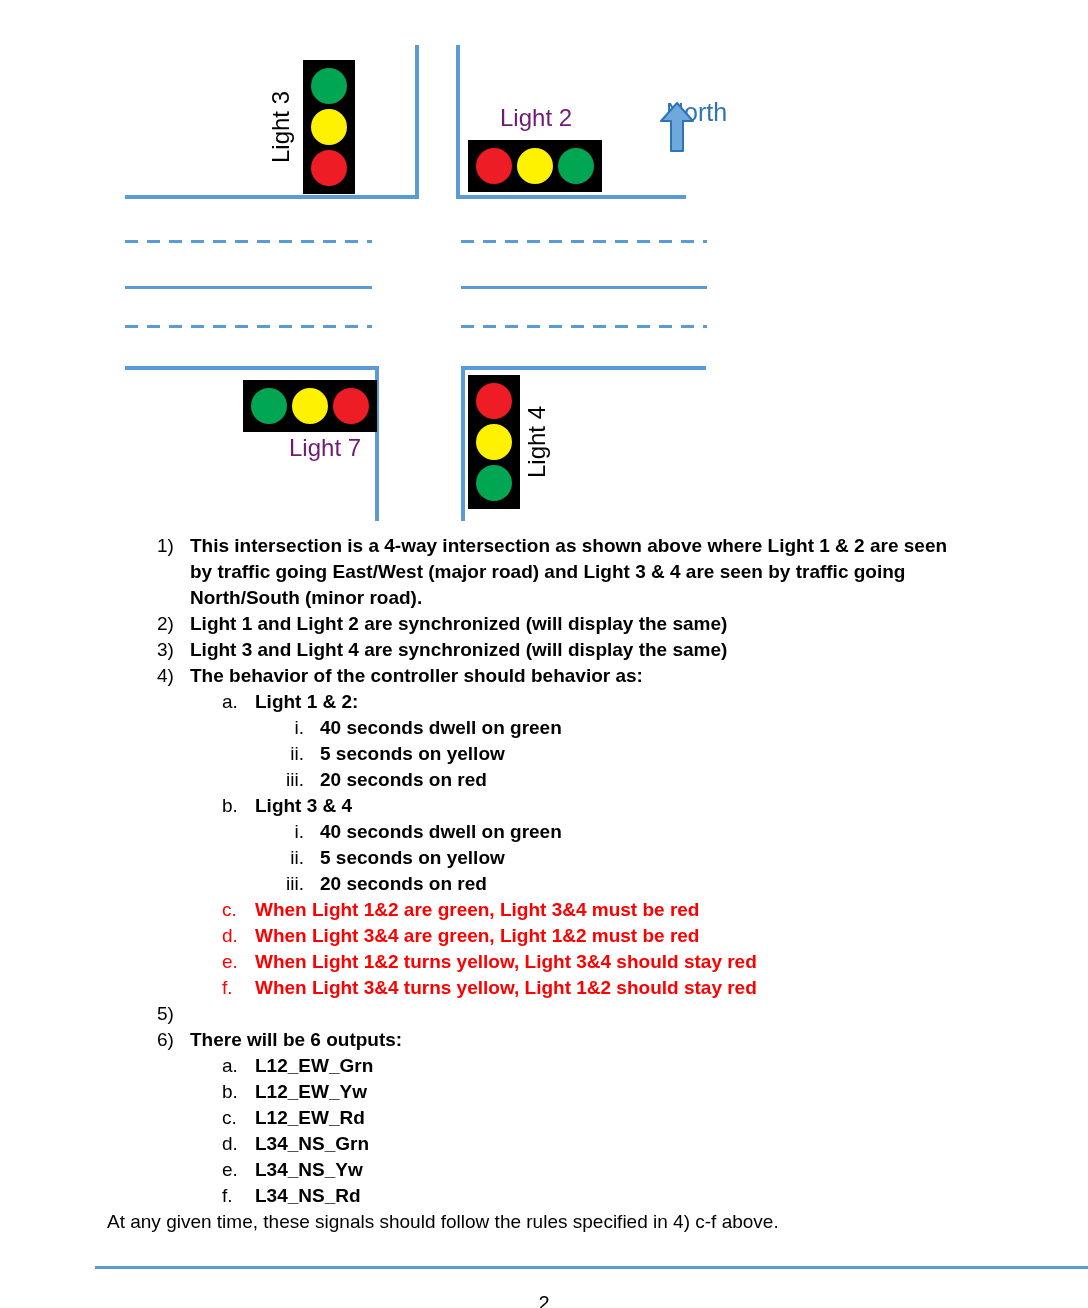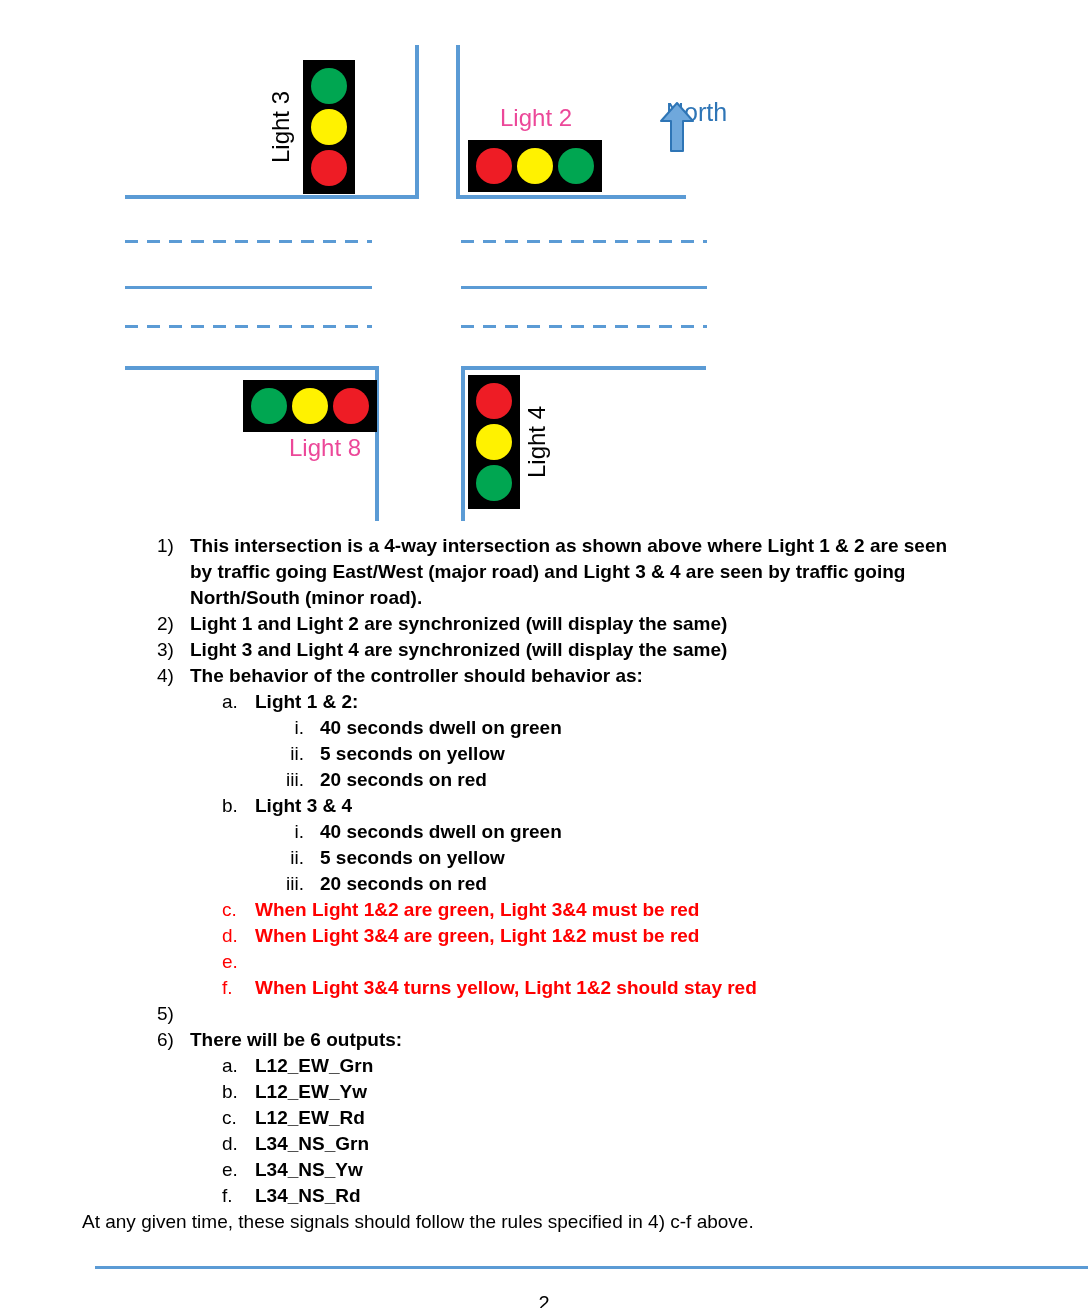--- a/index.html
+++ b/index.html
@@ -16,36 +16,36 @@
   .rl.v{width:4px;}
   .rl.mid{height:3px;}
   .dash{
     position:absolute;height:3px;
     background:repeating-linear-gradient(90deg,#5B9BD5 0 13px,transparent 13px 22px);
   }
   .tlight{position:absolute;background:#000;display:flex;padding:8px;gap:5px;}
   .tlight.h{flex-direction:row;}
   .tlight.v{flex-direction:column;}
   .bulb{width:36px;height:36px;border-radius:50%;}
-  .hlabel{position:absolute;font-size:24px;color:#ec4899;white-space:nowrap;}
+  .hlabel{position:absolute;font-size:24px;color:#701a75;white-space:nowrap;}
   .vlabel{position:absolute;width:30px;height:134px;display:flex;align-items:center;justify-content:center;font-size:24px;color:#000;}
   .vlabel span{transform:rotate(-90deg);white-space:nowrap;}
   .north-label{position:absolute;left:666px;top:70px;font-size:25px;color:#2E75B6;margin-top:28px;}
   .north-arrow{position:absolute;left:660px;top:102px;}
   
   .content{position:absolute;left:0;top:533px;width:960px;font-size:19px;line-height:26px;}
   .row{display:flex;align-items:flex-start;}
   .lvl1{padding-left:157px;}
   .lvl2{padding-left:222px;}
   .lvl3{padding-left:262px;}
   .lvl1 .mk,.lvl2 .mk{flex:0 0 33px;}
   .lvl3 .mk{flex:0 0 42px;text-align:right;margin-right:16px;}
   .tx{flex:1;font-weight:bold;}
   .red{color:#FF0000;}
-  .closing{padding-left:82px;}
+  .closing{padding-left:107px;}
   
   .footer-line{position:absolute;left:95px;top:1266px;width:993px;height:3px;background:#5B9BD5;}
   .page-num{position:absolute;left:0;top:1292px;width:1088px;text-align:center;font-size:20px;}
 </style>
 </head>
 <body>
 
 <div class="diagram">
 
   <div class="rl v" style="left:415px;top:45px;height:154px;"></div>
@@ -81,21 +81,21 @@
       <div class="bulb" style="background: rgb(255, 242, 0);"></div>
       <div class="bulb" style="background: rgb(0, 166, 81);"></div>
     </div>
   <div class="hlabel" style="left:500px;top:104px;">Light 2</div>
 
   <div class="tlight h" style="left:243px;top:380px;">
       <div class="bulb" style="background: rgb(0, 166, 81);"></div>
       <div class="bulb" style="background: rgb(255, 242, 0);"></div>
       <div class="bulb" style="background: rgb(238, 28, 37);"></div>
     </div>
-  <div class="hlabel" style="left:289px;top:434px;">Light 8</div>
+  <div class="hlabel" style="left:289px;top:434px;">Light 7</div>
 
   <div class="tlight v" style="left:468px;top:375px;">
       <div class="bulb" style="background: rgb(238, 28, 37);"></div>
       <div class="bulb" style="background: rgb(255, 242, 0);"></div>
       <div class="bulb" style="background: rgb(0, 166, 81);"></div>
     </div>
   <div class="vlabel" style="left:522px;top:375px;">
     <span>Light 4</span>
   </div>
 
@@ -161,20 +161,21 @@
   <div class="row lvl2 red">
     <span class="mk">c.</span>
     <span class="tx">When Light 1&amp;2 are green, Light 3&amp;4 must be red</span>
   </div>
   <div class="row lvl2 red">
     <span class="mk">d.</span>
     <span class="tx">When Light 3&amp;4 are green, Light 1&amp;2 must be red</span>
   </div>
   <div class="row lvl2 red">
     <span class="mk">e.</span>
+    <span class="tx">When Light 1&amp;2 turns yellow, Light 3&amp;4 should stay red</span>
   </div>
   <div class="row lvl2 red">
     <span class="mk">f.</span>
     <span class="tx">When Light 3&amp;4 turns yellow, Light 1&amp;2 should stay red</span>
   </div>
 
   <div class="row lvl1">
     <span class="mk">5)</span>
   </div>
   <div class="row lvl1">

